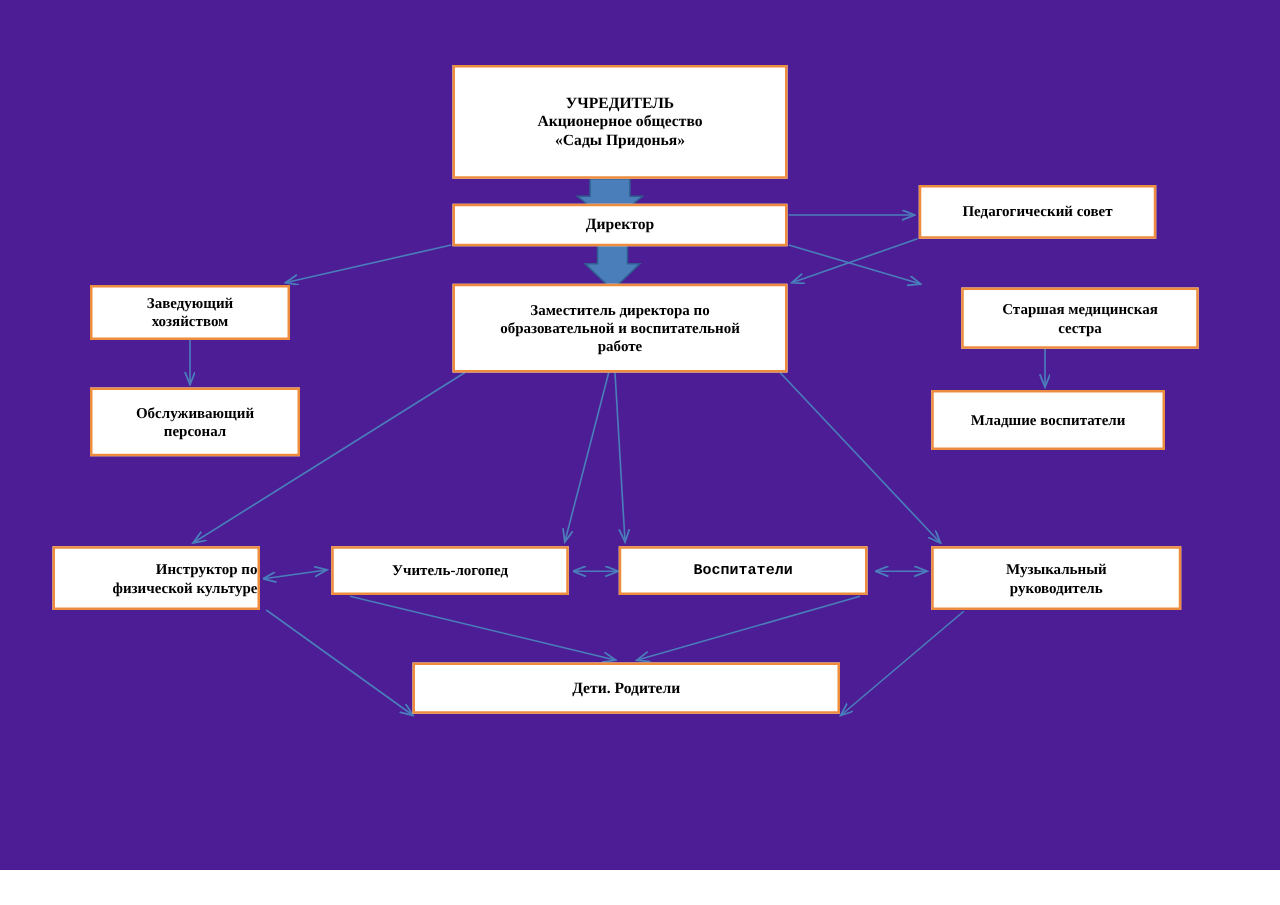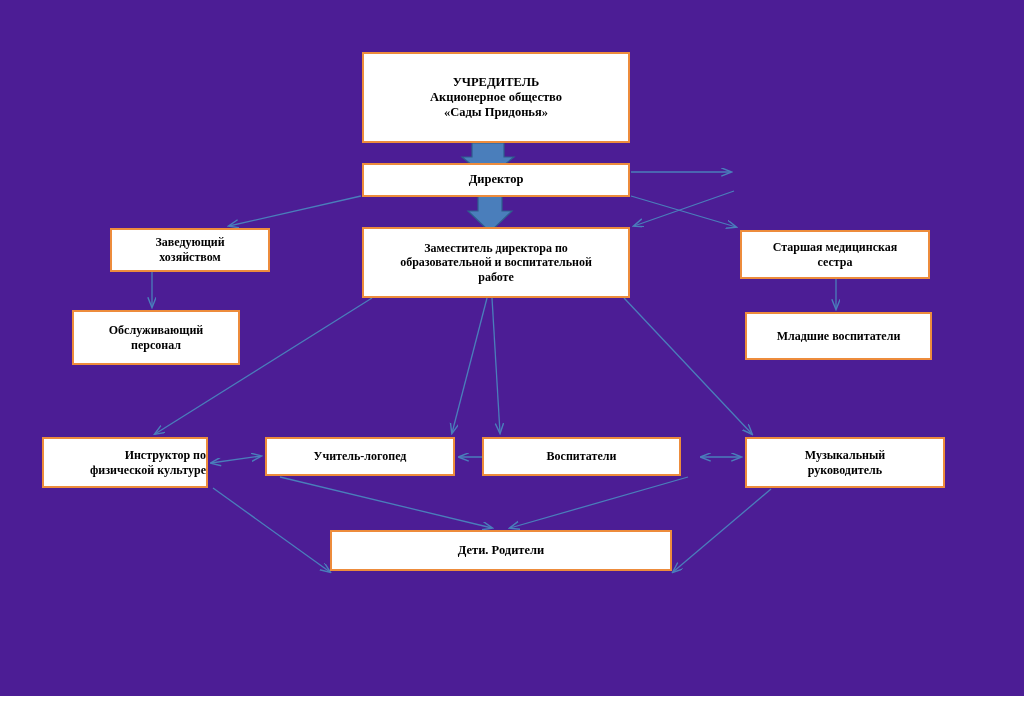--- a/index.html
+++ b/index.html
@@ -115,33 +115,36 @@
   <div class="node-box multi-line-spaced fs-125" style="left:362px; top:52px; width:268px; height:91px;">
     <span class="line">УЧРЕДИТЕЛЬ</span>
     <span class="line">Акционерное общество</span>
     <span class="line">«Сады Придонья»</span>
   </div>
 
   <div class="node-box fs-125" style="left:362px; top:163px; width:268px; height:34px;">
     <span class="line">Директор</span>
   </div>
 
+  <div class="node-box fs-12" style="left:735px; top:148px; width:190px; height:43px;">
+    <span class="line">Педагогический совет</span>
+  </div>
 
-  <div class="node-box fs-12" style="left:72px; top:228px; width:160px; height:44px;margin-left:38px;">
+  <div class="node-box fs-12" style="left:72px; top:228px; width:160px; height:44px;">
     <span class="line">Заведующий</span>
     <span class="line">хозяйством</span>
   </div>
 
   <div class="node-box fs-12" style="left:362px; top:227px; width:268px; height:71px;">
     <span class="line">Заместитель директора по</span>
     <span class="line">образовательной и воспитательной</span>
     <span class="line">работе</span>
   </div>
 
-  <div class="node-box fs-12" style="left:740px; top:230px; width:190px; height:49px;">
+  <div class="node-box fs-12" style="left:769px; top:230px; width:190px; height:49px;">
     <span class="line">Старшая медицинская</span>
     <span class="line">сестра</span>
   </div>
 
   <div class="node-box fs-12" style="left:72px; top:310px; width:168px; height:55px;">
     <span class="line">Обслуживающий</span>
     <span class="line">персонал</span>
   </div>
 
   <div class="node-box fs-12" style="left:745px; top:312px; width:187px; height:48px;">
@@ -150,21 +153,21 @@
 
   <div class="node-box fs-12" style="left:42px; top:437px; width:166px; height:51px;align-items:flex-end;">
     <span class="line">Инструктор по</span>
     <span class="line">физической культуре</span>
   </div>
 
   <div class="node-box fs-12" style="left:265px; top:437px; width:190px; height:39px;">
     <span class="line">Учитель-логопед</span>
   </div>
 
-  <div class="node-box fs-12" style="left:482px; top:437px; width:199px; height:39px;">
+  <div class="node-box fs-12" style="left:495px; top:437px; width:199px; height:39px;font-family:Liberation Mono, monospace;">
     <span class="line">Воспитатели</span>
   </div>
 
   <div class="node-box fs-12" style="left:745px; top:437px; width:200px; height:51px;">
     <span class="line">Музыкальный</span>
     <span class="line">руководитель</span>
   </div>
 
   <div class="node-box fs-125" style="left:330px; top:530px; width:342px; height:41px;">
     <span class="line">Дети. Родители</span>

